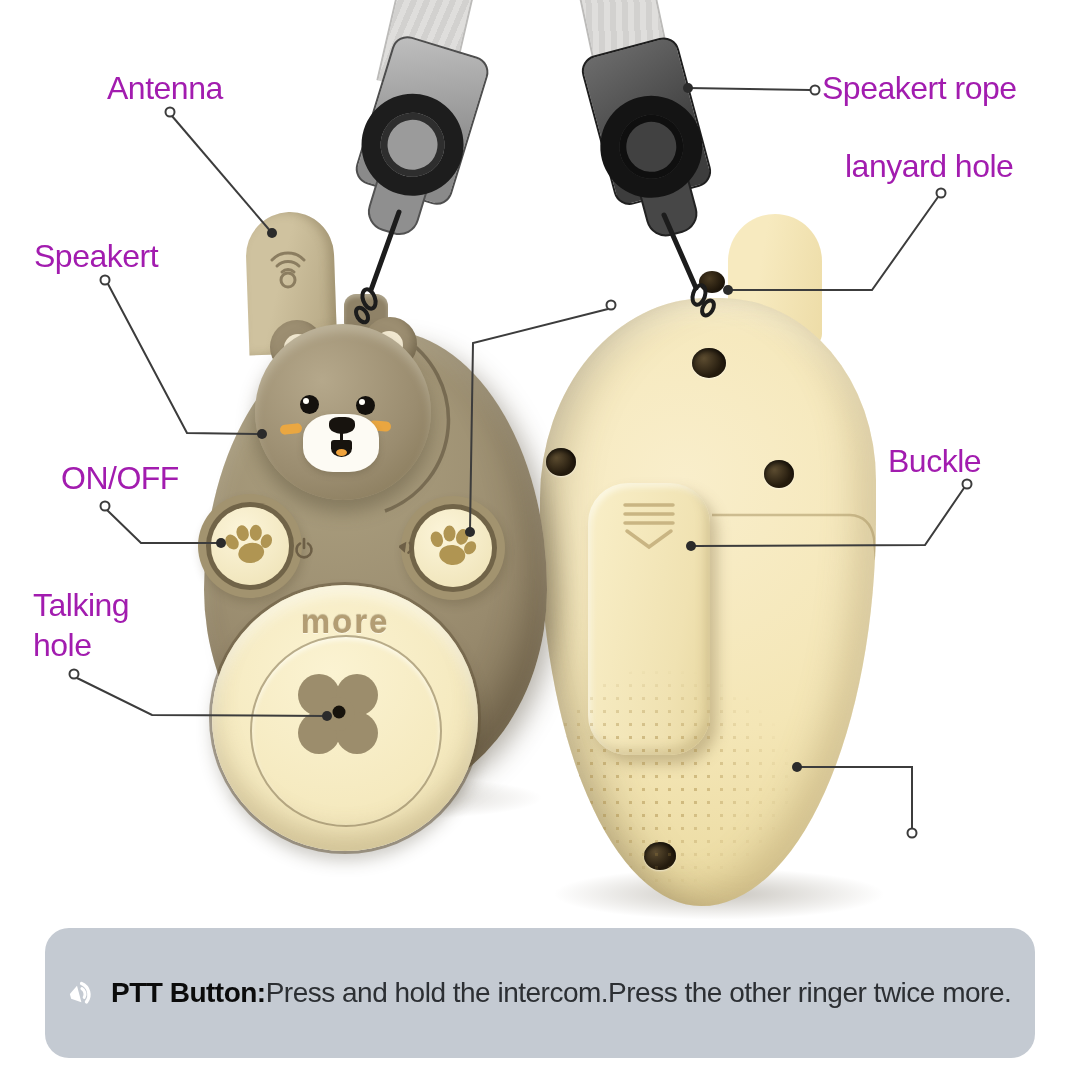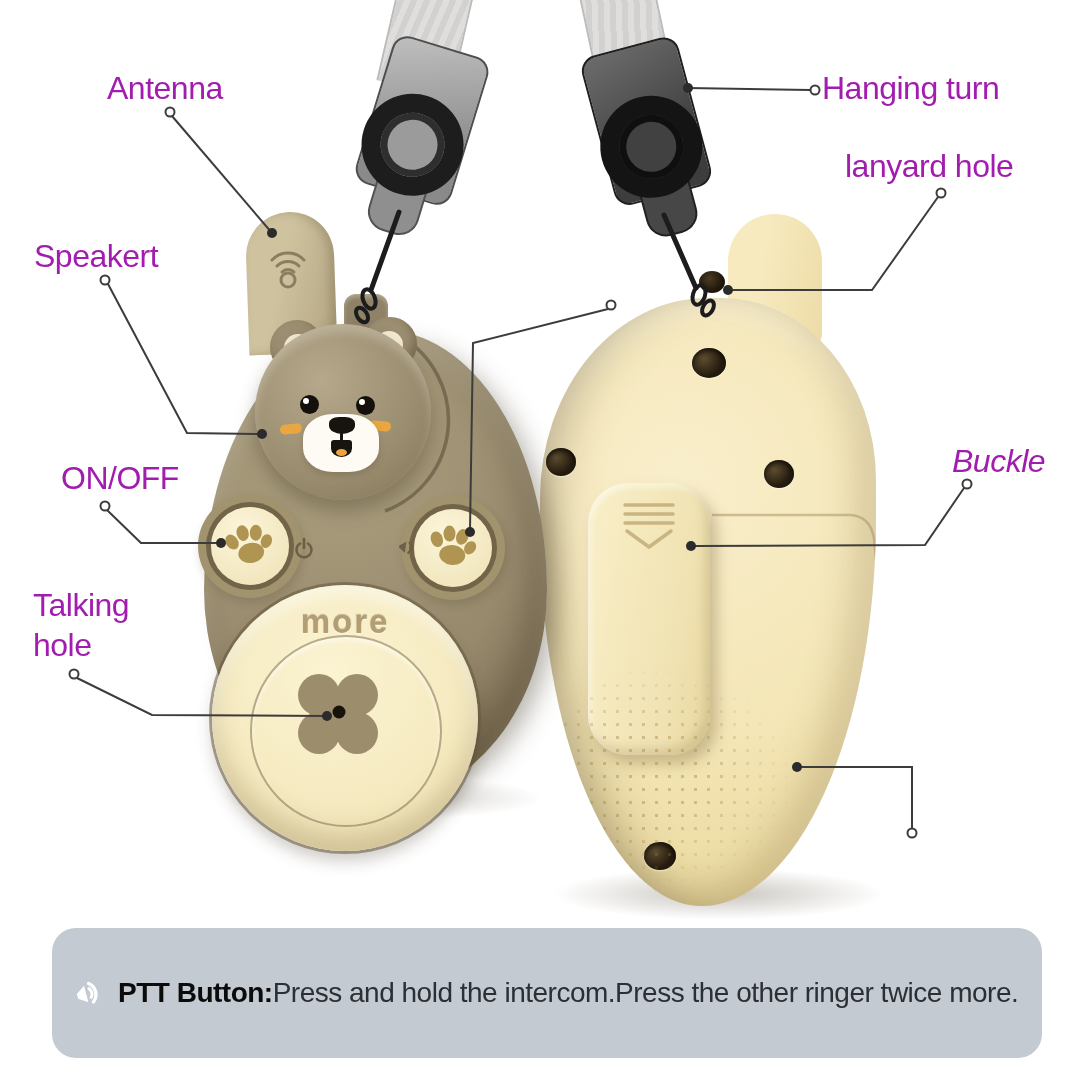--- a/index.html
+++ b/index.html
@@ -98,21 +98,21 @@
   .belly-logo{position:absolute;left:0;right:0;top:18px;text-align:center;font-weight:bold;
               font-size:33px;letter-spacing:2px;color:#b39d73;
               text-shadow:0 1px 0 rgba(255,255,252,.55),0 -1px 1px rgba(118,98,60,.45);}
   .belly-ring{position:absolute;left:38px;top:50px;width:188px;height:188px;border-radius:50%;
               border:2px solid rgba(120,104,72,.5);box-shadow:inset 0 3px 5px rgba(255,255,250,.65);}
 
   
   .lbl{position:absolute;font-size:32px;line-height:1.25;letter-spacing:-0.5px;color:#a21caf;}
 
   
-  .info-bar{left:52px;top:928px;width:990px;height:130px;border-radius:24px;background:#c4cad2;
+  .info-bar{left:45px;top:928px;width:990px;height:130px;border-radius:24px;background:#c4cad2;
             display:flex;flex-direction:column;justify-content:center;gap:7px;padding:0 16px;
             box-sizing:border-box;}
   .info-row{display:flex;align-items:center;gap:10px;font-size:28px;letter-spacing:-0.5px;color:#2c2f33;}
   .info-row b{color:#0b0b0b;white-space:pre;}
   .info-ico{width:40px;height:40px;flex:none;}
 
   svg.layer{position:absolute;left:0;top:0;pointer-events:none;}
 </style>
 </head>
 <body>
@@ -284,26 +284,26 @@
       <circle cx="262" cy="434" r="5"></circle>
       <circle cx="470" cy="532" r="5"></circle>
       <circle cx="221" cy="543" r="5"></circle>
       <circle cx="327" cy="716" r="5"></circle>
       <circle cx="691" cy="546" r="5"></circle>
       <circle cx="797" cy="767" r="5"></circle>
     </g>
   </svg>
 
   <div class="lbl" style="left:107px;top:68px;">Antenna</div>
-  <div class="lbl" style="left:822px;top:68px;">Hanging turn</div>
+  <div class="lbl" style="left:822px;top:68px;">Speakert rope</div>
   <div class="lbl" style="left:845px;top:146px;">lanyard hole</div>
   <div class="lbl" style="left:34px;top:236px;">Speakert</div>
   <div class="lbl" style="left:33px;top:458px;margin-left:28px;">ON/OFF</div>
   <div class="lbl" style="left:33px;top:585px;width:150px;">Talking hole</div>
-  <div class="lbl" style="left:952px;top:441px;font-style:italic;">Buckle</div>
+  <div class="lbl" style="left:888px;top:441px;">Buckle</div>
 
   <div class="info-bar abs">
     <div class="info-row">
       <svg class="info-ico" viewBox="0 0 40 40">
         <g transform="rotate(-15 20 20)">
           <path d="M9 18 L18 12 V29 L9 23 Z" fill="#fff"></path>
           <path d="M23 11 a12 12 0 0 1 0 19" fill="none" stroke="#fff" stroke-width="3.4" stroke-linecap="round"></path>
           <path d="M22 16 a6.5 6.5 0 0 1 0 9" fill="none" stroke="#fff" stroke-width="3" stroke-linecap="round"></path>
         </g>
       </svg>

